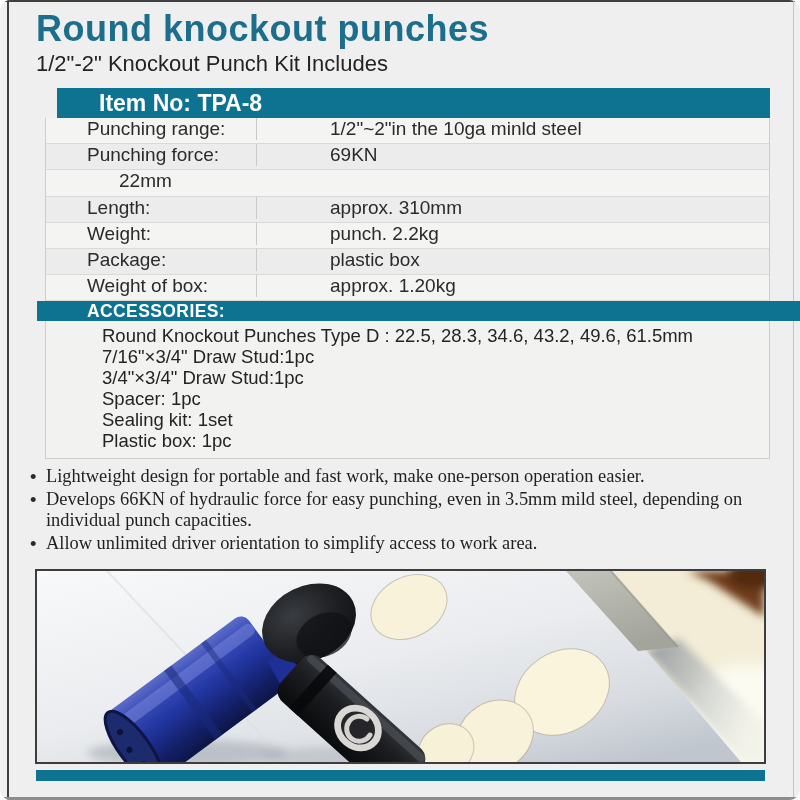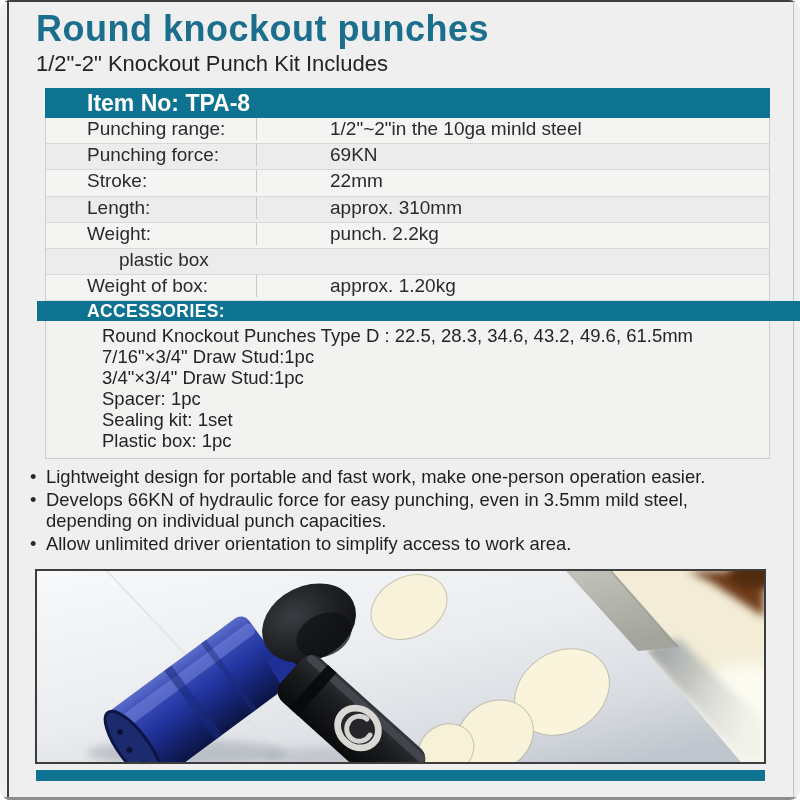--- a/index.html
+++ b/index.html
@@ -9,39 +9,39 @@
   .frame-left{position:absolute;left:7px;top:0;width:2px;height:800px;background:#3f3f3f;}
   .frame-right{position:absolute;left:793px;top:0;width:1px;height:800px;background:#c4c4c4;}
   .frame-bottom{position:absolute;left:0;top:797px;width:800px;height:3px;background:#8d8d8d;}
 
   .title{position:absolute;left:36px;top:8px;font-size:36px;font-weight:bold;
          color:#1b6e8c;letter-spacing:.5px;white-space:nowrap;}
   .subtitle{position:absolute;left:36px;top:51px;font-size:22px;color:#232323;white-space:nowrap;}
 
   .spec{position:absolute;left:45px;top:88px;width:725px;}
   .spec-header{height:30px;background:#0e7390;color:#fff;font-size:23px;font-weight:bold;
-               line-height:30px;padding-left:42px;box-sizing:border-box;}
+               line-height:30px;padding-left:42px;box-sizing:border-box;margin-left:12px;}
   .spec-rows{border-left:1px solid #cdcdcc;border-right:1px solid #cdcdcc;}
   .spec-row{display:flex;height:26.2px;font-size:19px;align-items:flex-start;
             border-bottom:1px solid #d9d9d8;background:#f4f4f3;color:#2b2b2b;box-sizing:border-box;}
   .spec-row:nth-child(even){background:#ebeceb;}
   .spec-row .lbl{width:211px;padding-left:41px;box-sizing:border-box;
                  border-right:1px solid #c9c9c9;display:flex;align-items:center;}
   .spec-row .val{flex:1;padding-left:73px;display:flex;align-items:center;white-space:nowrap;}
   .acc-header{position:relative;margin-left:-8px;width:774px;height:20px;background:#0e7390;
               color:#fff;font-weight:bold;font-size:17.5px;line-height:20px;padding-left:50px;
               box-sizing:border-box;letter-spacing:.4px;}
   .acc-list{border-left:1px solid #cdcdcc;border-right:1px solid #cdcdcc;border-bottom:1px solid #cdcdcc;
             background:#f2f2f1;padding:5px 6px 6px 56px;font-size:18.5px;line-height:20.9px;color:#242424;}
   .acc-line{white-space:nowrap;}
 
   .features{position:absolute;left:24px;top:466px;width:742px;font-size:18.4px;color:#1f1f1f;}
   .feature{display:flex;line-height:21.3px;margin-bottom:1.5px;}
   .feature .dot{width:16px;padding-left:6px;color:#2a2a2a;}
-  .feature .ftext{width:716px;}
+  .feature .ftext{width:716px;font-family:Liberation Serif, serif;}
 
   .photo{position:absolute;left:35px;top:569px;width:727px;height:191px;
          border:2px solid #3d3d3d;background:#f5f0dc;}
   .teal-bar{position:absolute;left:36px;top:770px;width:729px;height:11px;background:#0e7390;}
 </style>
 </head>
 <body>
 
 <div class="page">
   <div class="frame-top"></div>
@@ -57,32 +57,32 @@
     <div class="spec-rows">
       <div class="spec-row">
         <div class="lbl">Punching range:</div>
         <div class="val">1/2"~2"in the 10ga minld steel</div>
       </div>
       <div class="spec-row">
         <div class="lbl">Punching force:</div>
         <div class="val">69KN</div>
       </div>
       <div class="spec-row">
-        <div class="lbl">Stroke:</div>
         <div class="val">22mm</div>
       </div>
       <div class="spec-row">
         <div class="lbl">Length:</div>
         <div class="val">approx. 310mm</div>
       </div>
       <div class="spec-row">
         <div class="lbl">Weight:</div>
         <div class="val">punch. 2.2kg</div>
       </div>
       <div class="spec-row">
+        <div class="lbl">Package:</div>
         <div class="val">plastic box</div>
       </div>
       <div class="spec-row">
         <div class="lbl">Weight of box:</div>
         <div class="val">approx. 1.20kg</div>
       </div>
     </div>
     <div class="acc-header">ACCESSORIES:</div>
     <div class="acc-list">
       <div class="acc-line">Round Knockout Punches Type D :   22.5, 28.3, 34.6, 43.2, 49.6, 61.5mm</div>

